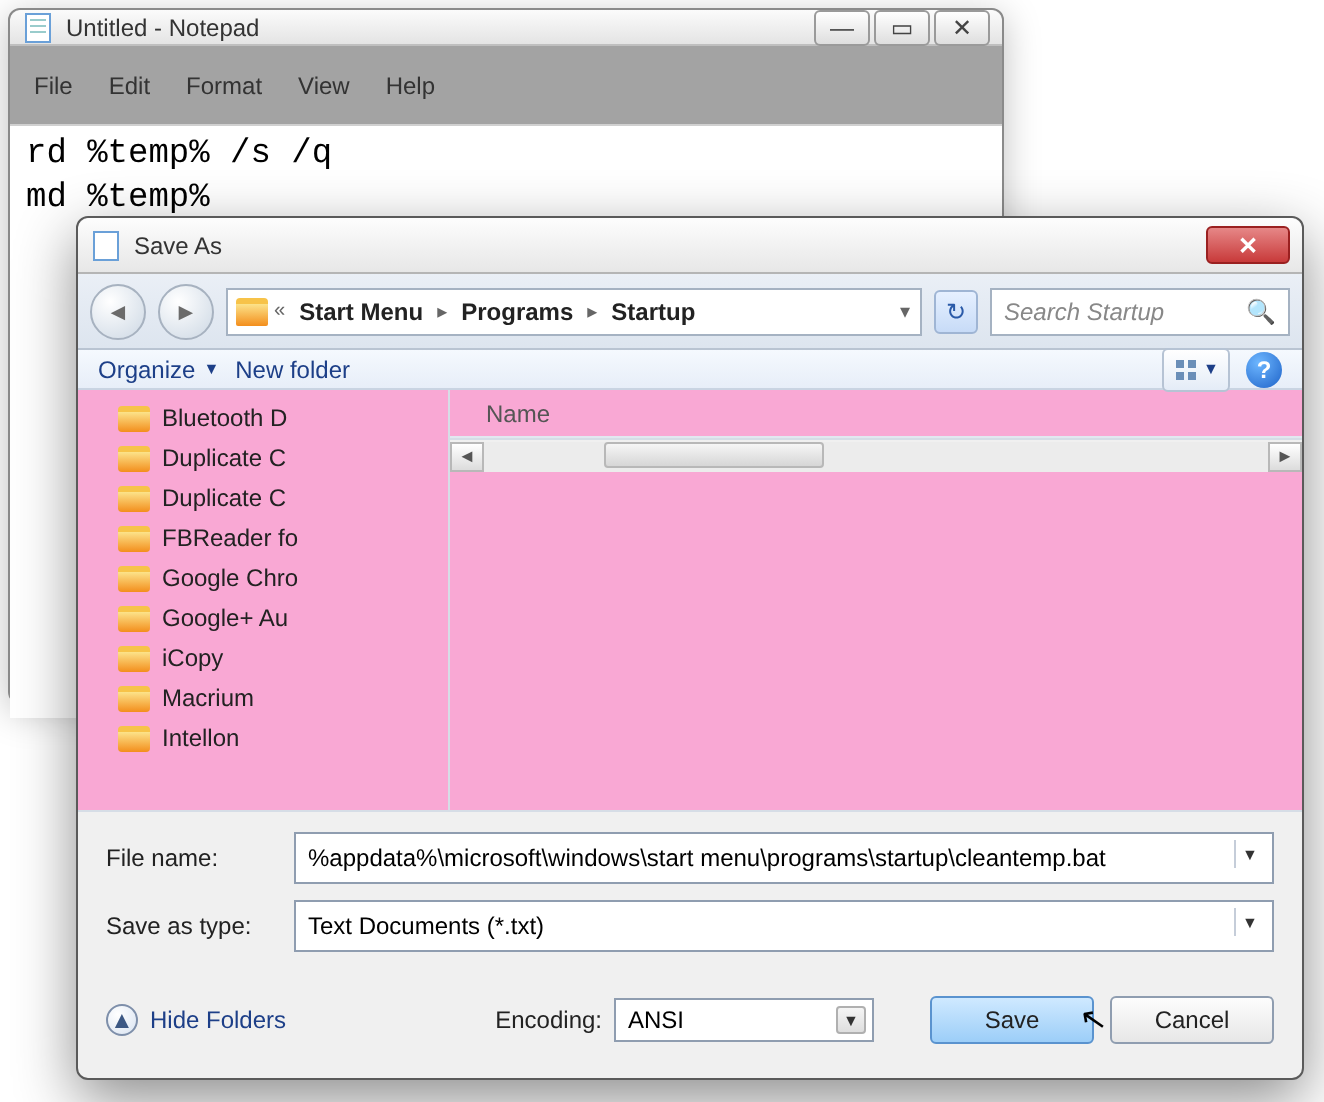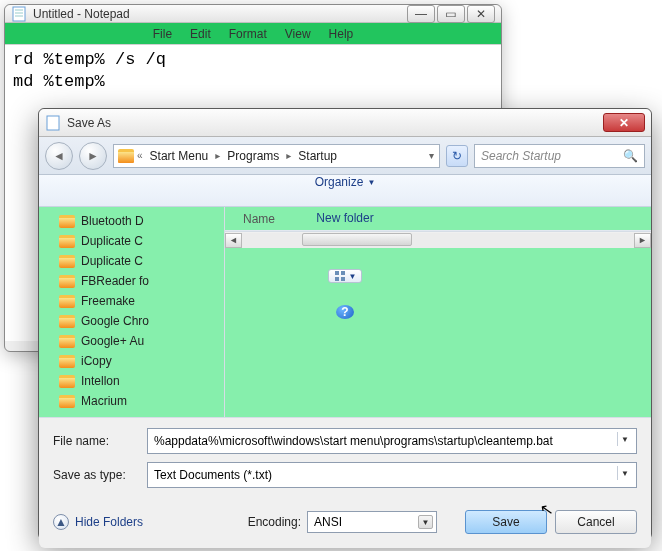--- a/index.html
+++ b/index.html
@@ -17,21 +17,21 @@
     border-bottom:1px solid #bfbfbf; border-radius:6px 6px 0 0;
   }
   .np-icon { width:16px; height:16px; margin-right:6px; display:flex; align-items:center; justify-content:center; }
   .np-title-text { color:#333; }
   .np-spacer { flex:1; }
   .winbtn {
     width:28px; height:18px; border:1px solid #9a9a9a; background:linear-gradient(#fff,#dedede);
     margin-left:2px; border-radius:3px; display:flex; align-items:center; justify-content:center;
     color:#444; font-size:11px;
   }
-  .np-menu { height:22px; display:flex; align-items:center; gap:2px; padding:0 4px; background:#22c55e; border-bottom:1px solid #d0d0d0;justify-content:center; }
+  .np-menu { height:40px; display:flex; align-items:center; gap:2px; padding:0 4px; background:#a3a3a3; border-bottom:1px solid #d0d0d0; }
   .np-menu-item { padding:2px 8px; color:#333; }
   .np-content {
     height:296px; background:#fff; padding:4px 8px; font-family:"Consolas","Courier New",monospace;
     font-size:17px; line-height:22px; white-space:pre; color:#000;
   }
 
   
   .saveas {
     position:absolute; left:38px; top:108px; width:614px; height:432px;
     border:1px solid #5a5a5a; border-radius:6px; background:#f0f0f0;
@@ -56,40 +56,40 @@
   }
   .navbtn {
     width:28px; height:28px; border-radius:50%; border:1px solid #a7b2c0;
     background:radial-gradient(circle at 35% 30%,#fff,#cdd8e4); display:flex;
     align-items:center; justify-content:center; color:#6b6b6b; font-size:13px;
   }
   .path {
     flex:1; height:24px; background:#fff; border:1px solid #a5b2c2; display:flex; align-items:center;
     padding:0 4px; gap:2px; overflow:hidden;
   }
-  .crumb { display:flex; align-items:center; gap:4px; padding:0 4px; color:#222; white-space:nowrap; }
+  .crumb { display:flex; align-items:center; gap:4px; padding:0 4px; color:#222; white-space:nowrap;font-weight:bold; }
   .crumb-sep { color:#666; font-size:10px; padding:0 1px; }
   .folder-mini { width:16px; height:14px; background:linear-gradient(#fce38a,#f38e1c); border-radius:2px 2px 1px 1px; border-top:3px solid #f7c349; }
   .refresh { width:22px; height:22px; border:1px solid #9fb5d4; background:linear-gradient(#e6f0ff,#c7dbf7); display:flex; align-items:center; justify-content:center; color:#2a5aa8; border-radius:3px; }
-  .searchbox { width:171px; height:24px; background:#fff; border:1px solid #a5b2c2; display:flex; align-items:center; padding:0 6px; color:#888; font-style:italic; }
+  .searchbox { width:150px; height:24px; background:#fff; border:1px solid #a5b2c2; display:flex; align-items:center; padding:0 6px; color:#888; font-style:italic; }
   .searchbox .mag { margin-left:auto; color:#6c88ab; font-style:normal; }
 
   
   .sa-toolbar {
-    height:32px; display:flex; align-items:center; padding:0 10px; gap:22px;
-    background:linear-gradient(#f5f9fe,#e7eef8); border-bottom:1px solid #c9d4e2;flex-direction:column;
+    height:20px; display:flex; align-items:center; padding:0 10px; gap:8px;
+    background:linear-gradient(#f5f9fe,#e7eef8); border-bottom:1px solid #c9d4e2;
   }
   .tb-item { color:#1d3f88; display:flex; align-items:center; gap:4px; }
   .tb-drop { font-size:8px; color:#1d3f88; }
   .tb-spacer { flex:1; }
   .view-btn { width:34px; height:22px; border:1px solid #b6c3d4; background:linear-gradient(#fff,#e4ecf7); border-radius:3px; display:flex; align-items:center; justify-content:center; gap:3px; }
   .help-btn { width:18px; height:18px; border-radius:50%; background:radial-gradient(circle at 35% 30%,#6db6ff,#1e63c8); color:#fff; display:flex; align-items:center; justify-content:center; font-weight:bold; }
 
   
-  .sa-body { display:flex; height:210px; background:#86efac; }
+  .sa-body { display:flex; height:210px; background:#f9a8d4; }
   .tree {
     width:186px; border-right:1px solid #d6dde6; overflow:hidden; padding:4px 0 4px 20px;
   }
   .tree-row { display:flex; align-items:center; gap:6px; height:20px; color:#222; white-space:nowrap; }
   .fld { width:16px; height:13px; background:linear-gradient(#fce38a,#f38e1c); border-radius:2px; border-top:3px solid #f7c349; flex-shrink:0; }
 
   .filelist { flex:1; display:flex; flex-direction:column; }
   .cols { height:24px; border-bottom:1px solid #e2e8f0; display:flex; align-items:center; color:#555; }
   .col-name { padding-left:18px; flex:1; }
   .col-date { width:120px; }
@@ -234,41 +234,37 @@
       <div class="tree-row">
           <div class="fld"></div>
           <span>Duplicate C</span>
         </div>
       <div class="tree-row">
           <div class="fld"></div>
           <span>FBReader fo</span>
         </div>
       <div class="tree-row">
           <div class="fld"></div>
-          <span>Freemake</span>
-        </div>
-      <div class="tree-row">
-          <div class="fld"></div>
           <span>Google Chro</span>
         </div>
       <div class="tree-row">
           <div class="fld"></div>
           <span>Google+ Au</span>
         </div>
       <div class="tree-row">
           <div class="fld"></div>
           <span>iCopy</span>
         </div>
       <div class="tree-row">
           <div class="fld"></div>
+          <span>Macrium</span>
+        </div>
+      <div class="tree-row">
+          <div class="fld"></div>
           <span>Intellon</span>
-        </div>
-      <div class="tree-row">
-          <div class="fld"></div>
-          <span>Macrium</span>
         </div>
     </div>
     <div class="filelist">
       <div class="cols">
         <div class="col-name">Name</div>
       </div>
       <div class="hscroll">
         <div class="hs-btn">◄</div>
         <div class="hs-track">
             <div class="hs-thumb"></div>

